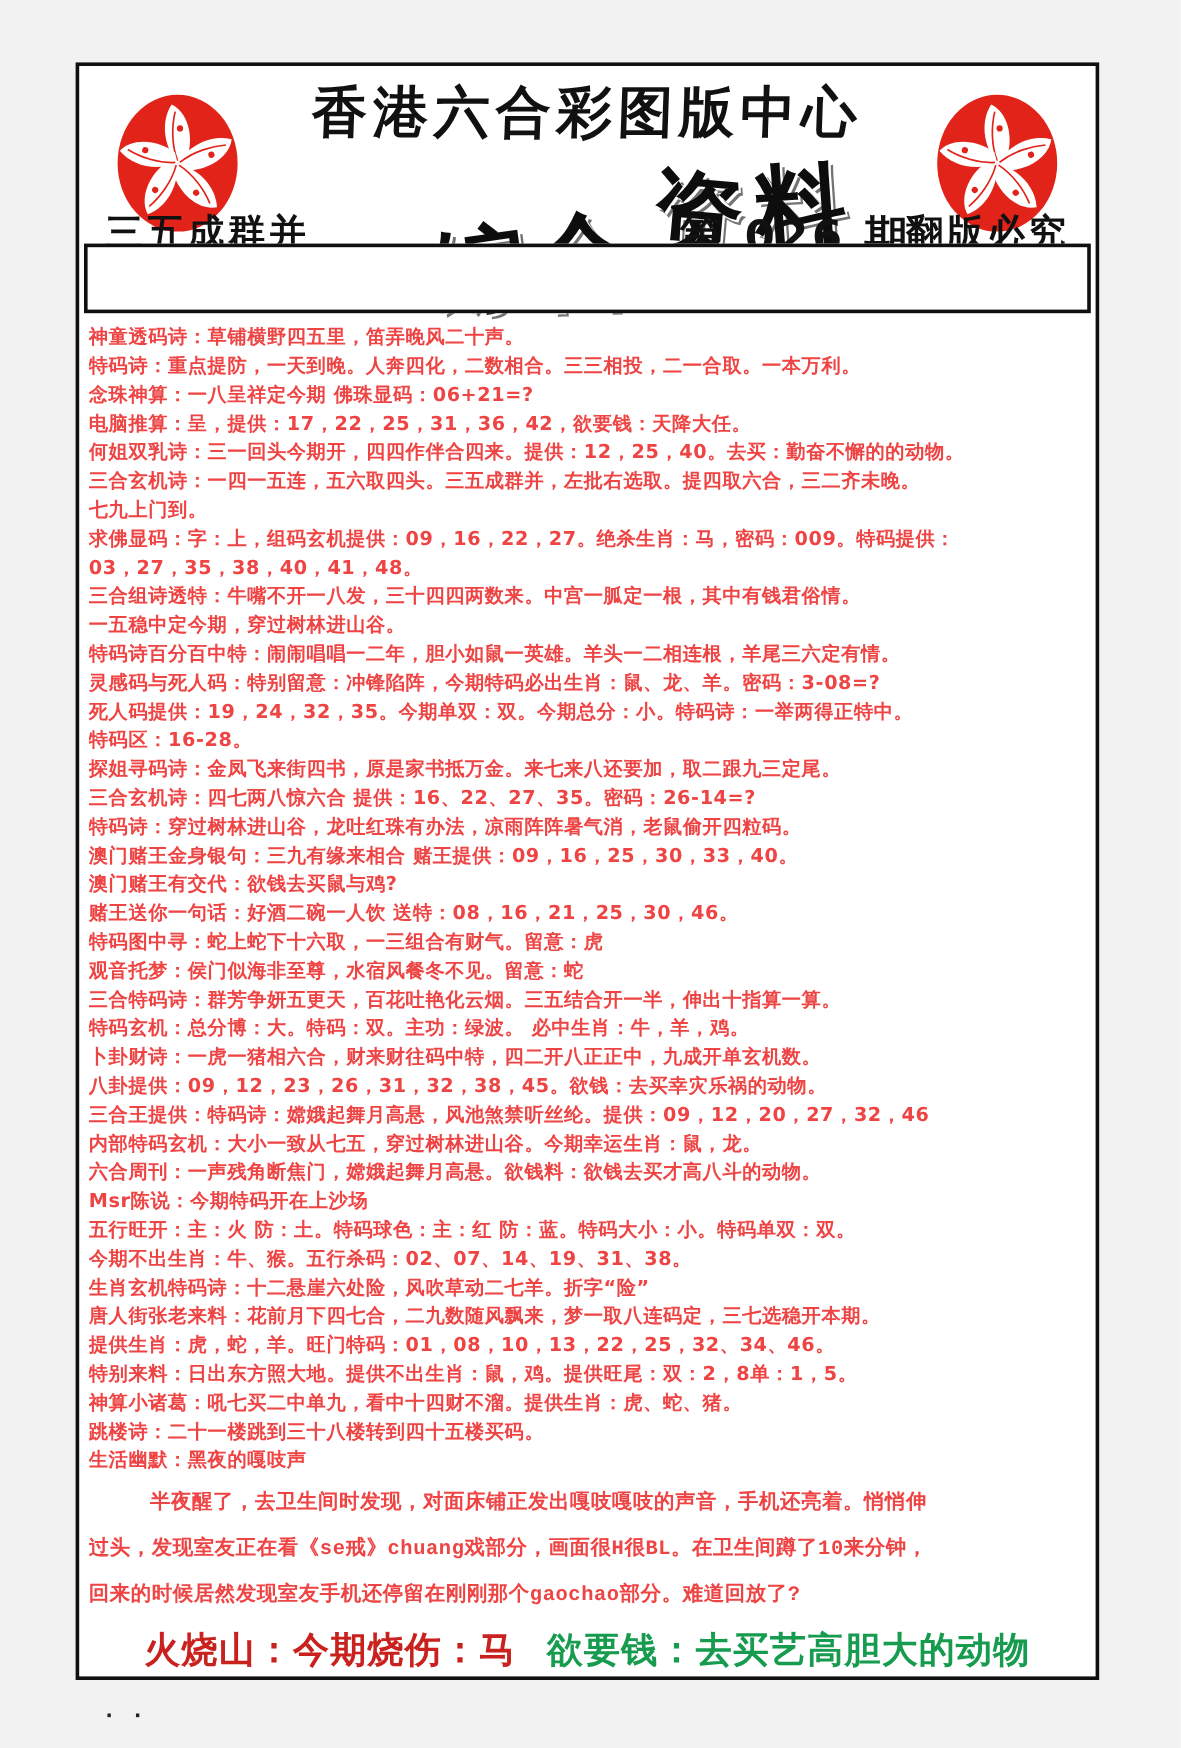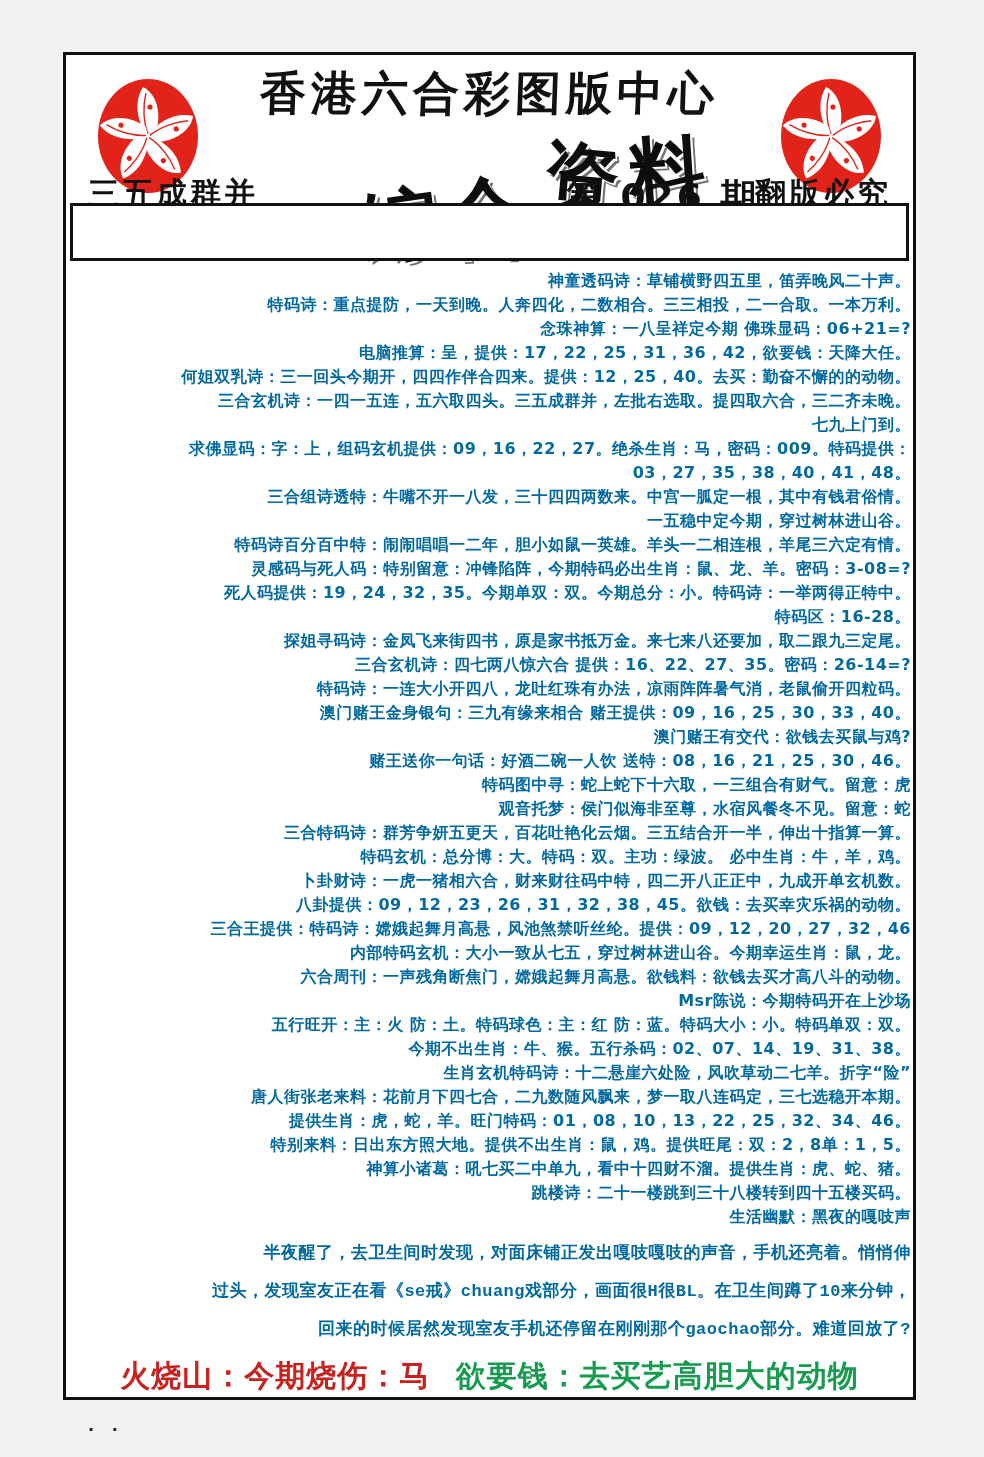--- a/index.html
+++ b/index.html
@@ -43,21 +43,21 @@
   .notice-box{
     position:absolute;left:4px;right:4px;top:148px;height:58px;
     border:3px solid #101010;background:#fff;box-sizing:border-box;
   }
   
   .content{
     position:absolute;left:8px;right:2px;top:214px;
   }
   .line{
     height:24px;line-height:24px;font-size:16px;font-weight:600;
-    letter-spacing:.5px;white-space:nowrap;overflow:hidden;color:#0369a1;text-align:right;
+    letter-spacing:.5px;white-space:nowrap;overflow:hidden;color:#ef4444;
   }
   .humor{
     margin-top:6px;font-size:17px;font-weight:600;color:#1a1a1a;font-family:Liberation Mono, monospace;
   }
   .humor .line{
     height:38px;line-height:38px;font-size:17px;
   }
   .humor .line:first-child{text-indent:3em;}
   
   .banner{
@@ -131,21 +131,21 @@
         <div class="line">求佛显码：字：上，组码玄机提供：09，16，22，27。绝杀生肖：马，密码：009。特码提供：</div>
         <div class="line">03，27，35，38，40，41，48。</div>
         <div class="line">三合组诗透特：牛嘴不开一八发，三十四四两数来。中宫一胍定一根，其中有钱君俗情。</div>
         <div class="line">一五稳中定今期，穿过树林进山谷。</div>
         <div class="line">特码诗百分百中特：闹闹唱唱一二年，胆小如鼠一英雄。羊头一二相连根，羊尾三六定有情。</div>
         <div class="line">灵感码与死人码：特别留意：冲锋陷阵，今期特码必出生肖：鼠、龙、羊。密码：3-08=?</div>
         <div class="line">死人码提供：19，24，32，35。今期单双：双。今期总分：小。特码诗：一举两得正特中。</div>
         <div class="line">特码区：16-28。</div>
         <div class="line">探姐寻码诗：金凤飞来街四书，原是家书抵万金。来七来八还要加，取二跟九三定尾。</div>
         <div class="line">三合玄机诗：四七两八惊六合 提供：16、22、27、35。密码：26-14=?</div>
-        <div class="line">特码诗：一连大小开四八，龙吐红珠有办法，凉雨阵阵暑气消，老鼠偷开四粒码。</div>
+        <div class="line">特码诗：穿过树林进山谷，龙吐红珠有办法，凉雨阵阵暑气消，老鼠偷开四粒码。</div>
         <div class="line">澳门赌王金身银句：三九有缘来相合 赌王提供：09，16，25，30，33，40。</div>
         <div class="line">澳门赌王有交代：欲钱去买鼠与鸡?</div>
         <div class="line">赌王送你一句话：好酒二碗一人饮 送特：08，16，21，25，30，46。</div>
         <div class="line">特码图中寻：蛇上蛇下十六取，一三组合有财气。留意：虎</div>
         <div class="line">观音托梦：侯门似海非至尊，水宿风餐冬不见。留意：蛇</div>
         <div class="line">三合特码诗：群芳争妍五更天，百花吐艳化云烟。三五结合开一半，伸出十指算一算。</div>
         <div class="line">特码玄机：总分博：大。特码：双。主功：绿波。  必中生肖：牛，羊，鸡。</div>
         <div class="line">卜卦财诗：一虎一猪相六合，财来财往码中特，四二开八正正中，九成开单玄机数。</div>
         <div class="line">八卦提供：09，12，23，26，31，32，38，45。欲钱：去买幸灾乐祸的动物。</div>
         <div class="line">三合王提供：特码诗：嫦娥起舞月高悬，风池煞禁听丝纶。提供：09，12，20，27，32，46</div>

